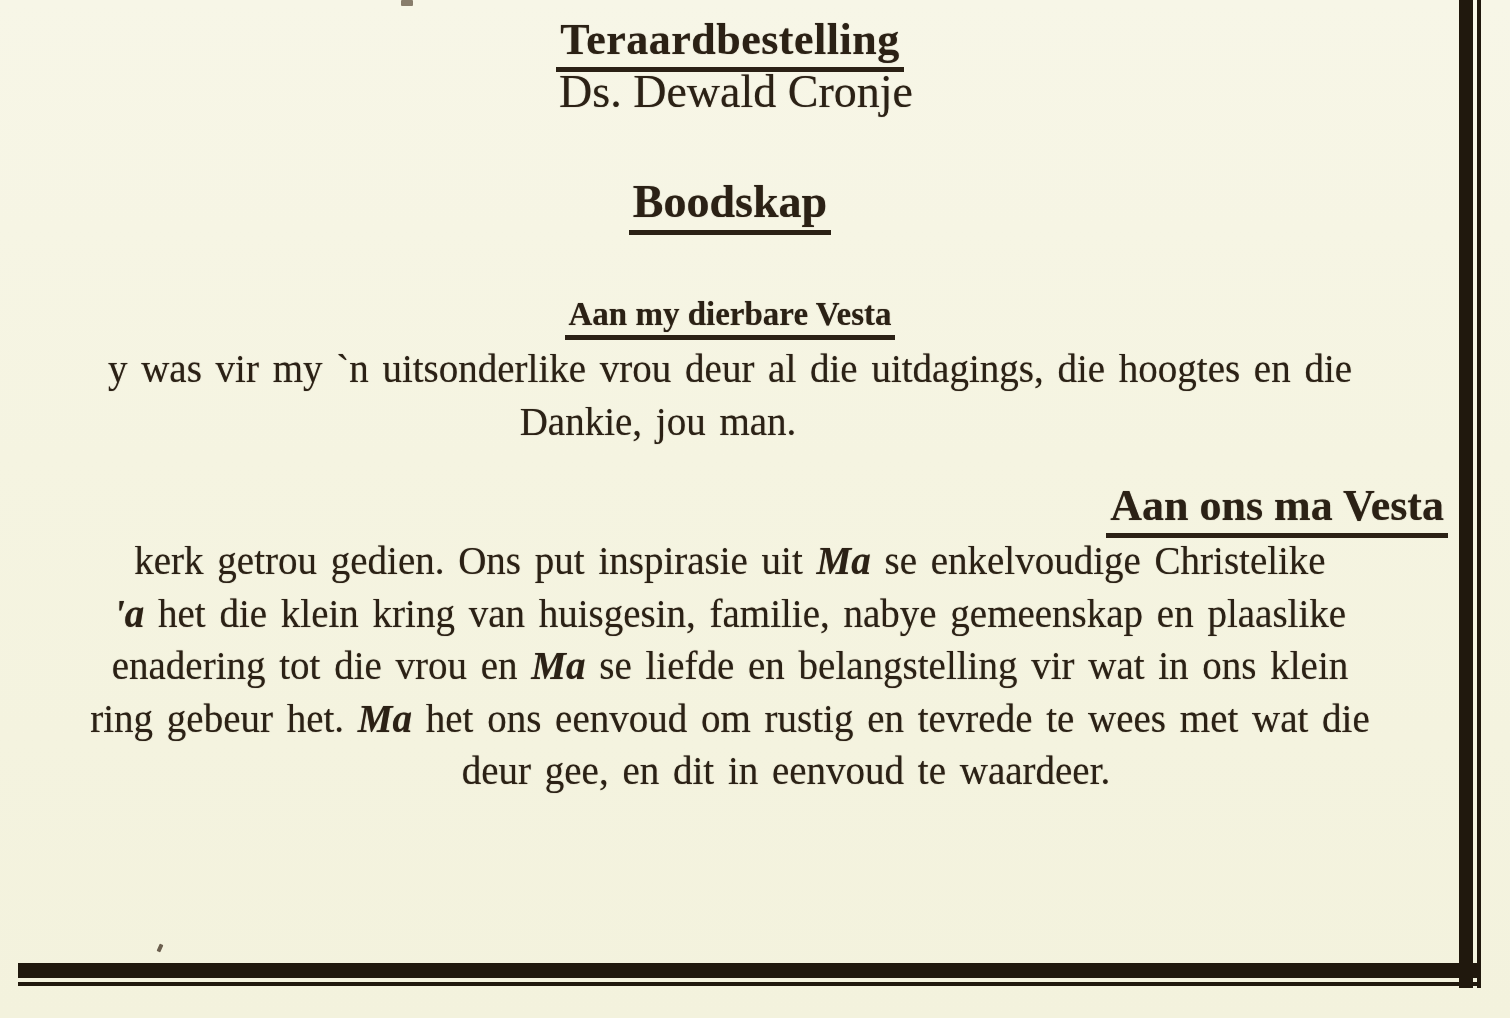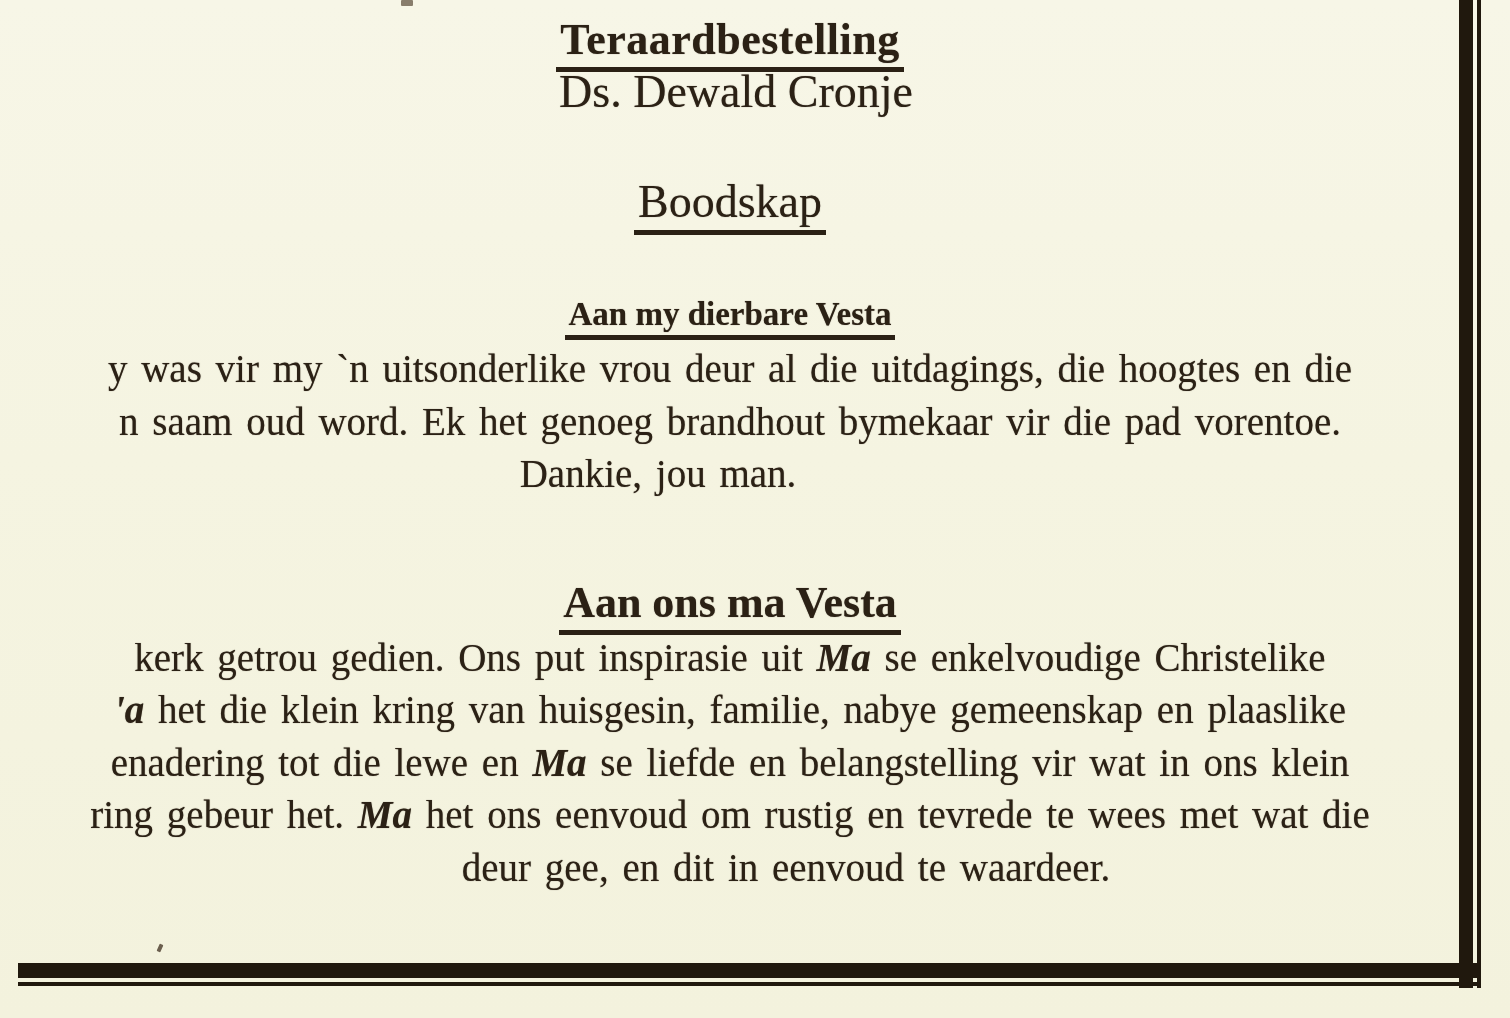--- a/index.html
+++ b/index.html
@@ -21,23 +21,23 @@
 
   .content {
     position:absolute; left:12px; top:0; width:1436px;
     padding-top:14px;
     text-shadow:0 0 1px rgba(43,33,21,0.55);
   }
 
   .title, .subtitle, .heading { text-align:center; line-height:52px; margin:0; }
   .title    { font-size:44px; font-weight:bold; letter-spacing:0.5px; }
   .subtitle { font-size:46px;margin-left:12px; }
-  .h-boodskap { margin-top:58px; font-size:46px; font-weight:normal; }
+  .h-boodskap { margin-top:58px; font-size:46px; font-weight:bold; }
   .h-msg1     { margin-top:60px; font-size:33px; font-weight:bold; }
-  .h-msg2     { margin-top:76px; font-size:44px; font-weight:bold; }
+  .h-msg2     { margin-top:32px; font-size:44px; font-weight:bold;text-align:right; }
 
   .u { border-bottom:5px solid currentColor; padding:0 4px 3px; }
 
   .para { font-size:39px; line-height:52.5px; word-spacing:4px; margin:3px; }
   .line { text-align:center; white-space:nowrap; }
   .shift-l { transform:translateX(-72px); }
   .shift-r { transform:translateX(56px); }
   .ma { font-weight:bold; font-style:italic; }
 
   .border-right {
@@ -73,32 +73,31 @@
     <div class="heading h-boodskap">
       <span class="u">Boodskap</span>
     </div>
 
     <div class="heading h-msg1">
       <span class="u">Aan my dierbare Vesta</span>
     </div>
 
     <div class="para">
       <div class="line">y was vir my `n uitsonderlike vrou deur al die uitdagings, die hoogtes en die</div>
-      <div class="line">n saam oud word. Ek het genoeg brandhout bymekaar vir die pad vorentoe.</div>
       <div class="line shift-l">Dankie, jou man.</div>
     </div>
 
     <div class="heading h-msg2">
       <span class="u">Aan ons ma Vesta</span>
     </div>
 
     <div class="para">
       <div class="line"><span>kerk getrou gedien. Ons put inspirasie uit </span><span class="ma">Ma</span><span> se enkelvoudige Christelike</span></div>
       <div class="line"><span></span><span class="ma">'a</span><span> het die klein kring van huisgesin, familie, nabye gemeenskap en plaaslike</span></div>
-      <div class="line"><span>enadering tot die lewe en </span><span class="ma">Ma</span><span> se liefde en belangstelling vir wat in ons klein</span></div>
+      <div class="line"><span>enadering tot die vrou en </span><span class="ma">Ma</span><span> se liefde en belangstelling vir wat in ons klein</span></div>
       <div class="line"><span>ring gebeur het. </span><span class="ma">Ma</span><span> het ons eenvoud om rustig en tevrede te wees met wat die</span></div>
       <div class="line shift-r"><span>deur gee, en dit in eenvoud te waardeer.</span></div>
     </div>
 
   </div>
 
   <div class="border-right"></div>
   <div class="border-bottom"></div>
   <div class="speck speck-1"></div>
   <div class="speck speck-2"></div>

